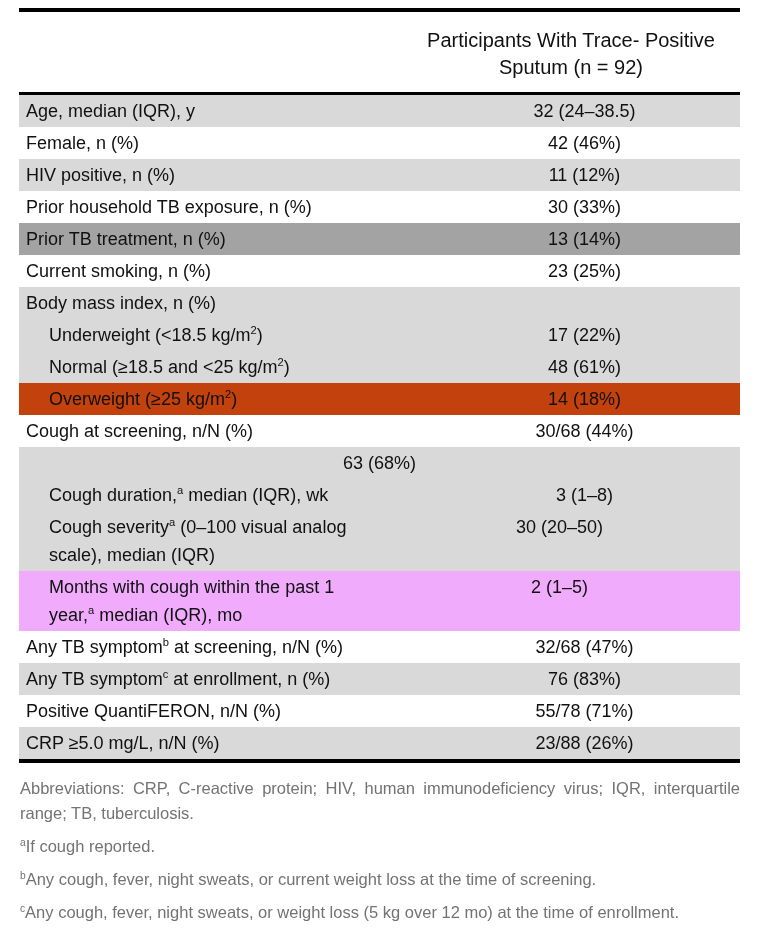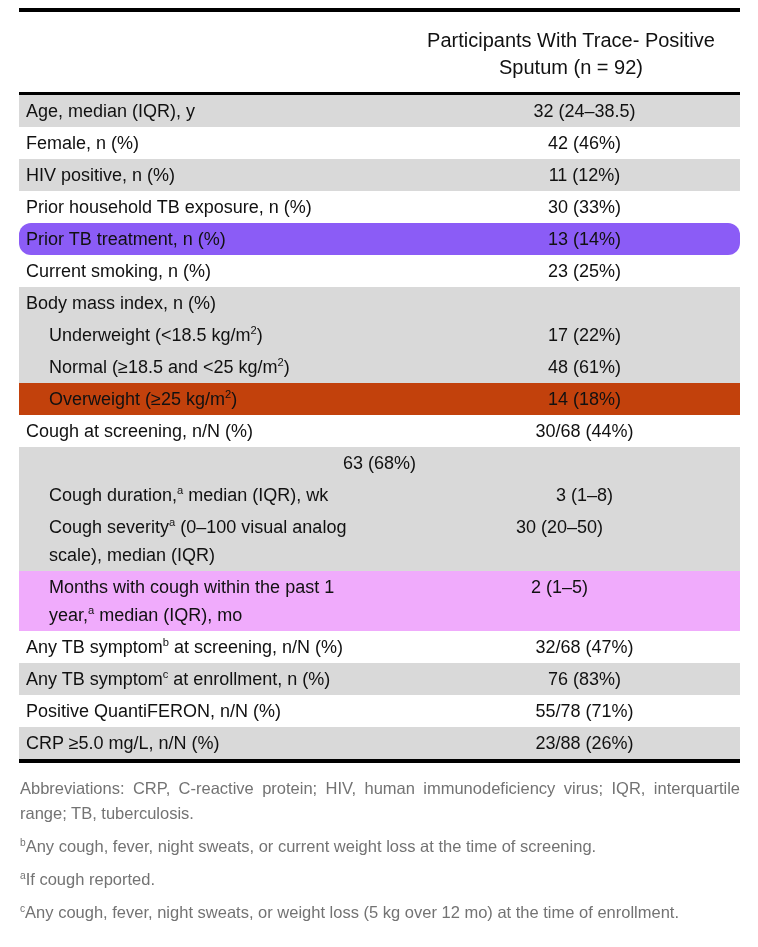--- a/index.html
+++ b/index.html
@@ -101,21 +101,21 @@
         <div class="row-value">42 (46%)</div>
       </div>
       <div class="row row--shaded" style="background: rgb(217, 217, 217); align-items: center;">
         <div class="row-label">HIV positive, n (%)</div>
         <div class="row-value">11 (12%)</div>
       </div>
       <div class="row">
         <div class="row-label">Prior household TB exposure, n (%)</div>
         <div class="row-value">30 (33%)</div>
       </div>
-      <div class="row row--shaded" style="background: #8b5cf6; border-radius: 12px;">
+      <div class="row row--shaded" style="background: #a3a3a3;">
         <div class="row-label">Prior TB treatment, n (%)</div>
         <div class="row-value">13 (14%)</div>
       </div>
       <div class="row">
         <div class="row-label">Current smoking, n (%)</div>
         <div class="row-value">23 (25%)</div>
       </div>
       <div class="row row--shaded" style="background: rgb(217, 217, 217);">
         <div class="row-label">Body mass index, n (%)</div>
         <div class="row-value"></div>
@@ -166,18 +166,18 @@
       <div class="row row--shaded" style="background: rgb(217, 217, 217);">
         <div class="row-label">CRP ≥5.0 mg/L, n/N (%)</div>
         <div class="row-value">23/88 (26%)</div>
       </div>
     </div>
 
   <div class="rule rule--thick"></div>
 
   <div class="footnotes">
       <div class="footnote footnote--justify">Abbreviations: CRP, C-reactive protein; HIV, human immunodeficiency virus; IQR, interquartile range; TB, tuberculosis.</div>
+      <div class="footnote"><sup>a</sup>If cough reported.</div>
       <div class="footnote"><sup>b</sup>Any cough, fever, night sweats, or current weight loss at the time of screening.</div>
-      <div class="footnote"><sup>a</sup>If cough reported.</div>
       <div class="footnote"><sup>c</sup>Any cough, fever, night sweats, or weight loss (5 kg over 12 mo) at the time of enrollment.</div>
     </div>
 
 </div>
 
 </body></html>

